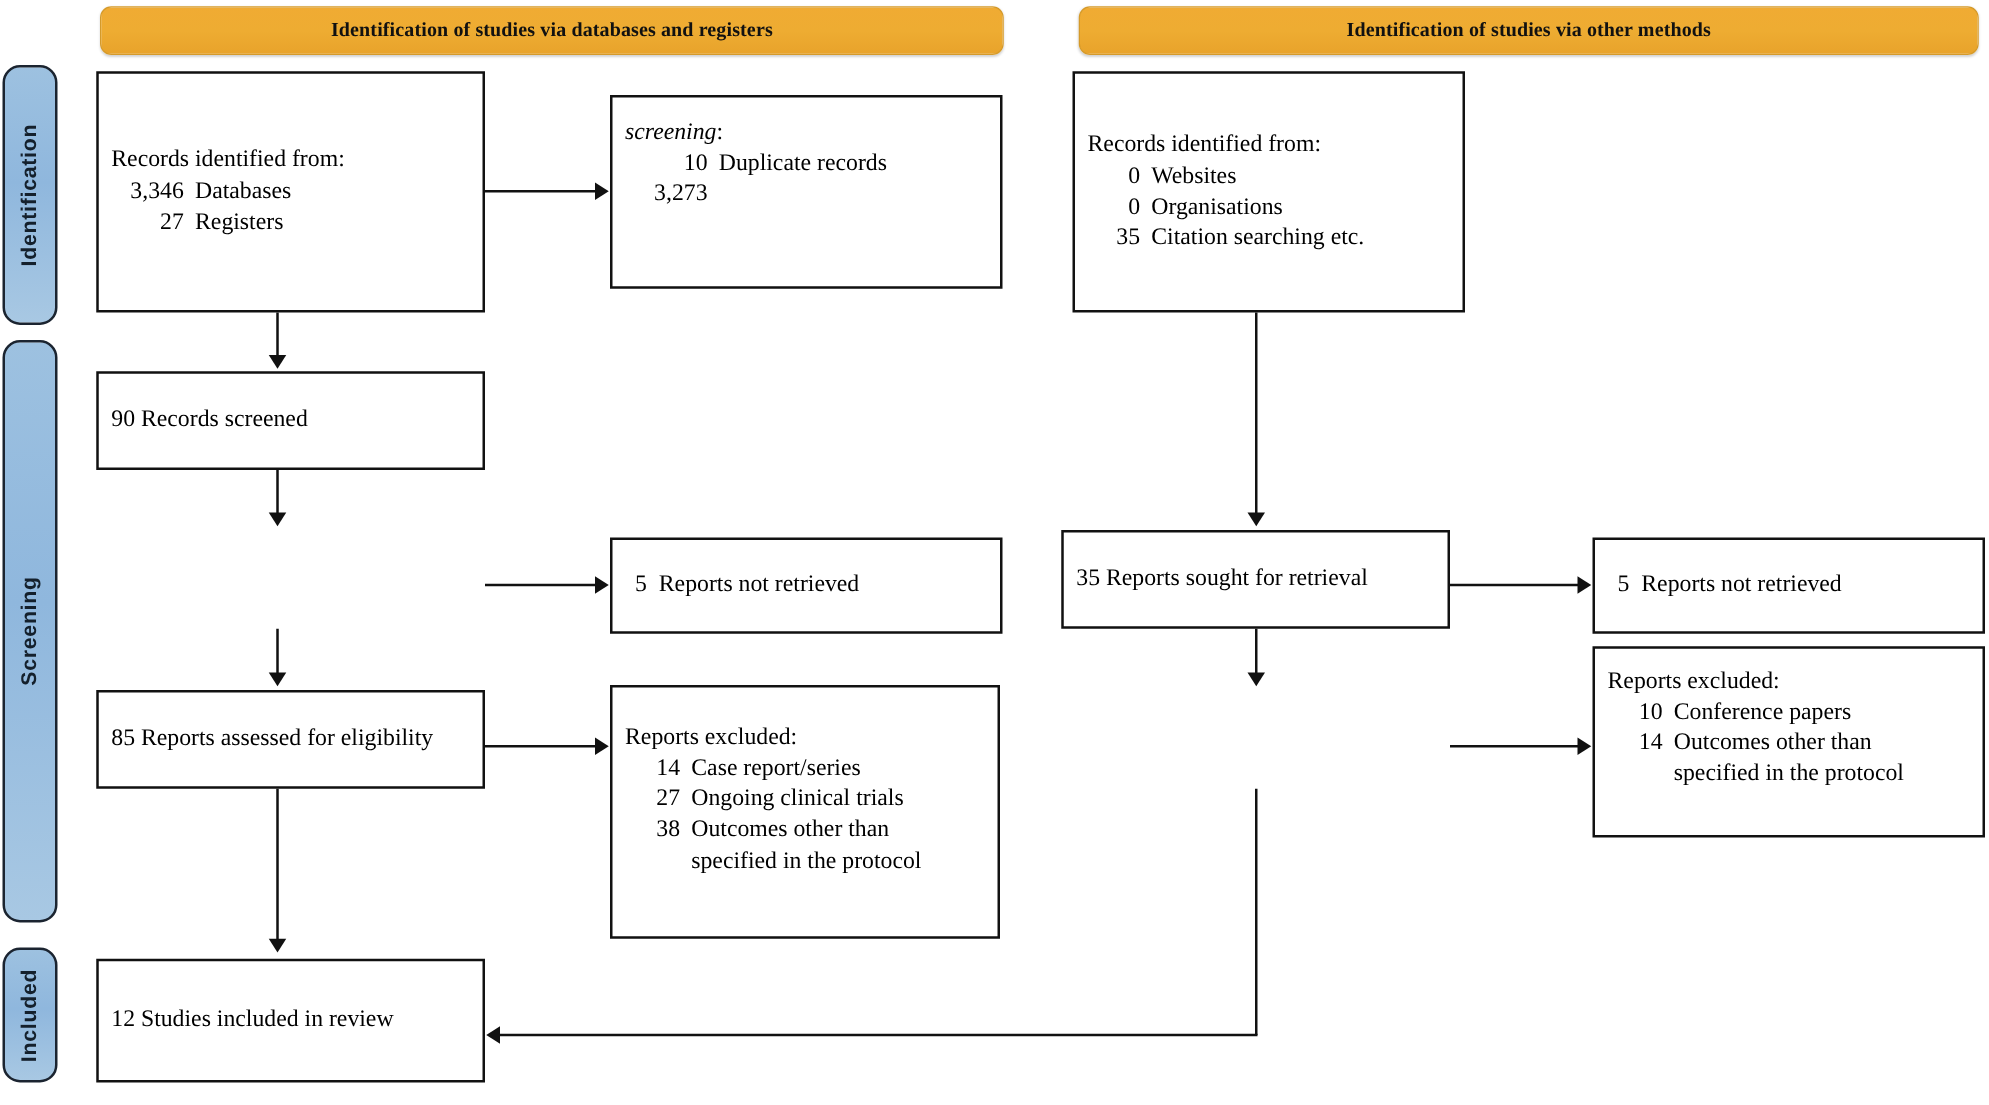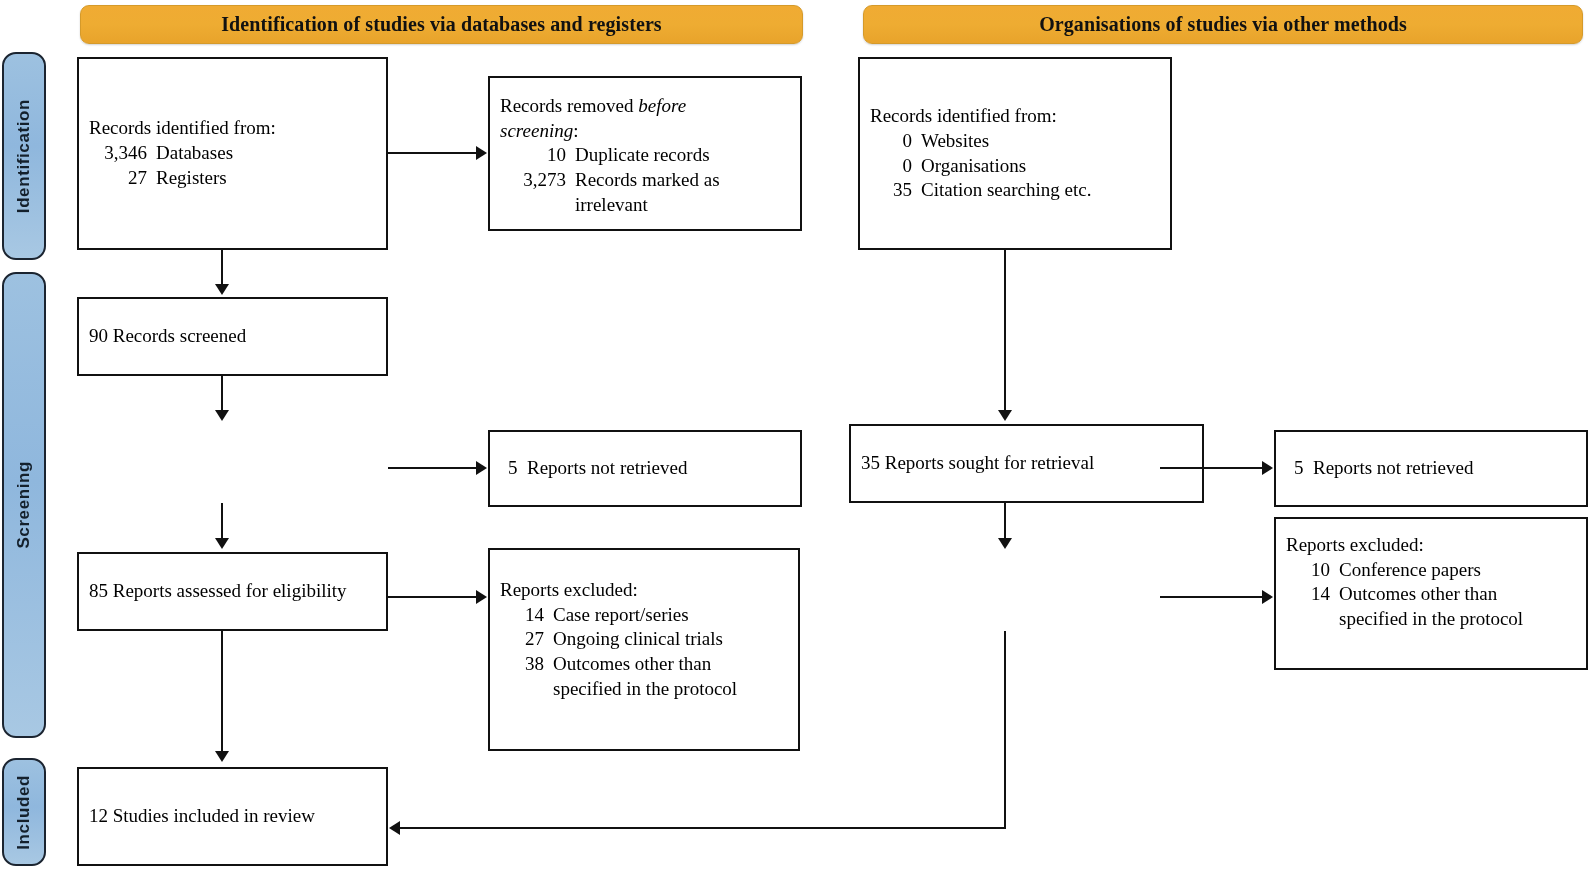--- a/index.html
+++ b/index.html
@@ -37,21 +37,21 @@
     box-sizing:border-box;
     background:linear-gradient(180deg,#f0ab33 0%,#eeac32 50%,#e8a32b 100%);
     border:1.5px solid #d59a2a;
     border-radius:9px;
     display:flex;align-items:center;justify-content:center;
     box-shadow:0 1px 2px rgba(0,0,0,.18);
   }
   .section-header span{
     font-family:"Liberation Serif","DejaVu Serif",serif;
     font-weight:bold;
-    font-size:20px;
+    font-size:16px;
     color:#111;
     letter-spacing:.1px;
   }
 
   
   .box{
     position:absolute;
     box-sizing:border-box;
     background:#fff;
     border:2px solid #111;
@@ -114,52 +114,48 @@
     <span>Screening</span>
   </div>
   <div class="phase-pill" style="left:2px;top:758px;width:44px;height:108px;">
     <span>Included</span>
   </div>
 
   <div class="section-header" style="left:80px;top:5px;width:723px;height:39px;">
     <span>Identification of studies via databases and registers</span>
   </div>
   <div class="section-header" style="left:863px;top:5px;width:720px;height:39px;">
-    <span>Organisations of studies via other methods</span>
+    <span>Identification of studies via other methods</span>
   </div>
 
   <div class="box" style="left:77px;top:57px;width:311px;height:193px;">
     <div class="inner">
       <div class="lead">Records identified from:</div>
       <div class="sub">
         <span class="num" style="width:48px;">3,346</span>
         <span class="txt">Databases</span>
       </div>
       <div class="sub">
         <span class="num" style="width:48px;">27</span>
         <span class="txt">Registers</span>
       </div>
     </div>
   </div>
 
   <div class="box" style="left:488px;top:76px;width:314px;height:155px;">
     <div class="inner top" style="padding-top:16px;">
       <div>
-        <span>Records removed </span><span class="it">before</span>
-      </div>
-      <div>
         <span class="it">screening</span><span>:</span>
       </div>
       <div class="sub" style="margin-left:4px;">
         <span class="num" style="width:62px;">10</span>
         <span class="txt">Duplicate records</span>
       </div>
       <div class="sub" style="margin-left:4px;">
         <span class="num" style="width:62px;">3,273</span>
-        <span class="txt" style="text-indent:0;">Records marked as irrelevant</span>
       </div>
     </div>
   </div>
 
   <div class="box" style="left:77px;top:297px;width:311px;height:79px;">
     <div class="inner">
       <div class="lead"><span>90</span>&nbsp;<span>Records screened</span></div>
     </div>
   </div>
 
@@ -211,21 +207,21 @@
         <span class="num" style="width:32px;">0</span>
         <span class="txt">Organisations</span>
       </div>
       <div class="sub">
         <span class="num" style="width:32px;">35</span>
         <span class="txt">Citation searching etc.</span>
       </div>
     </div>
   </div>
 
-  <div class="box" style="left:849px;top:424px;width:355px;height:79px;">
+  <div class="box" style="left:849px;top:424px;width:311px;height:79px;">
     <div class="inner">
       <div class="lead"><span>35</span>&nbsp;<span>Reports sought for retrieval</span></div>
     </div>
   </div>
 
   <div class="box" style="left:1274px;top:430px;width:314px;height:77px;">
     <div class="inner" style="padding-left:18px;">
       <div class="lead"><span>5</span>&nbsp;&nbsp;<span>Reports not retrieved</span></div>
     </div>
   </div>

